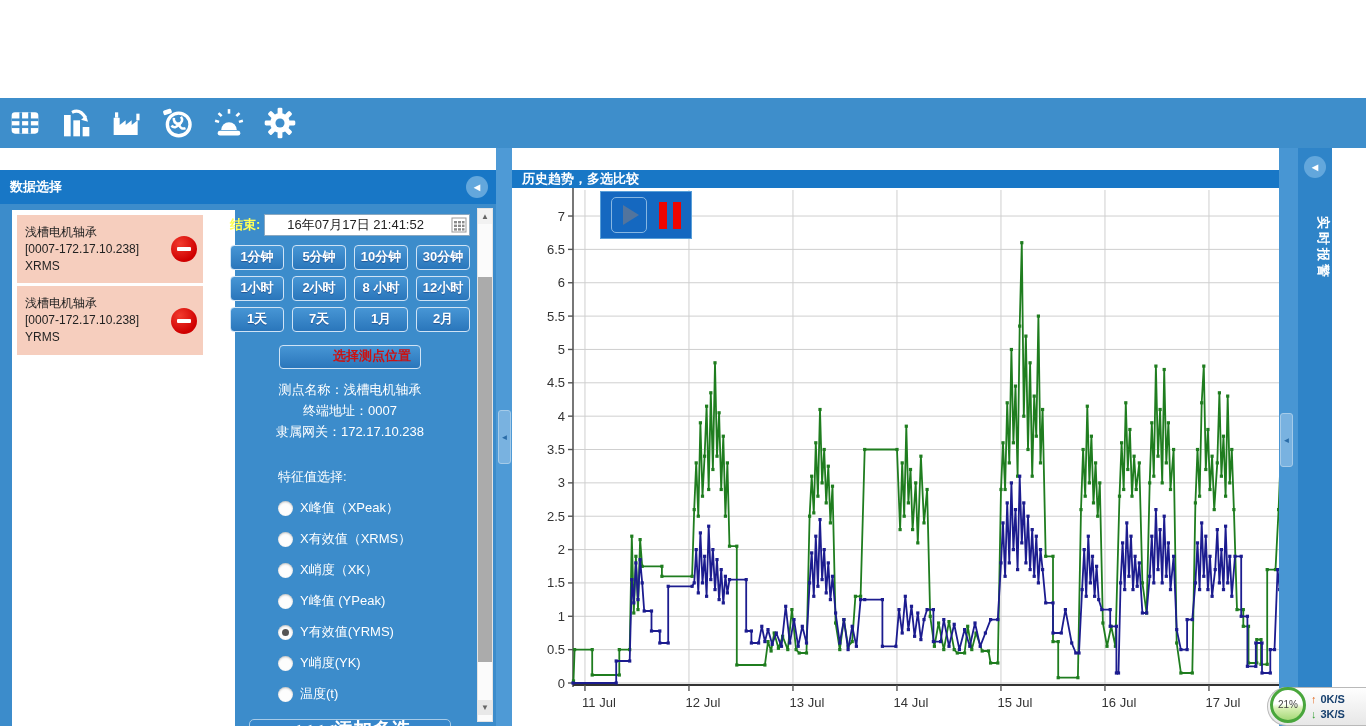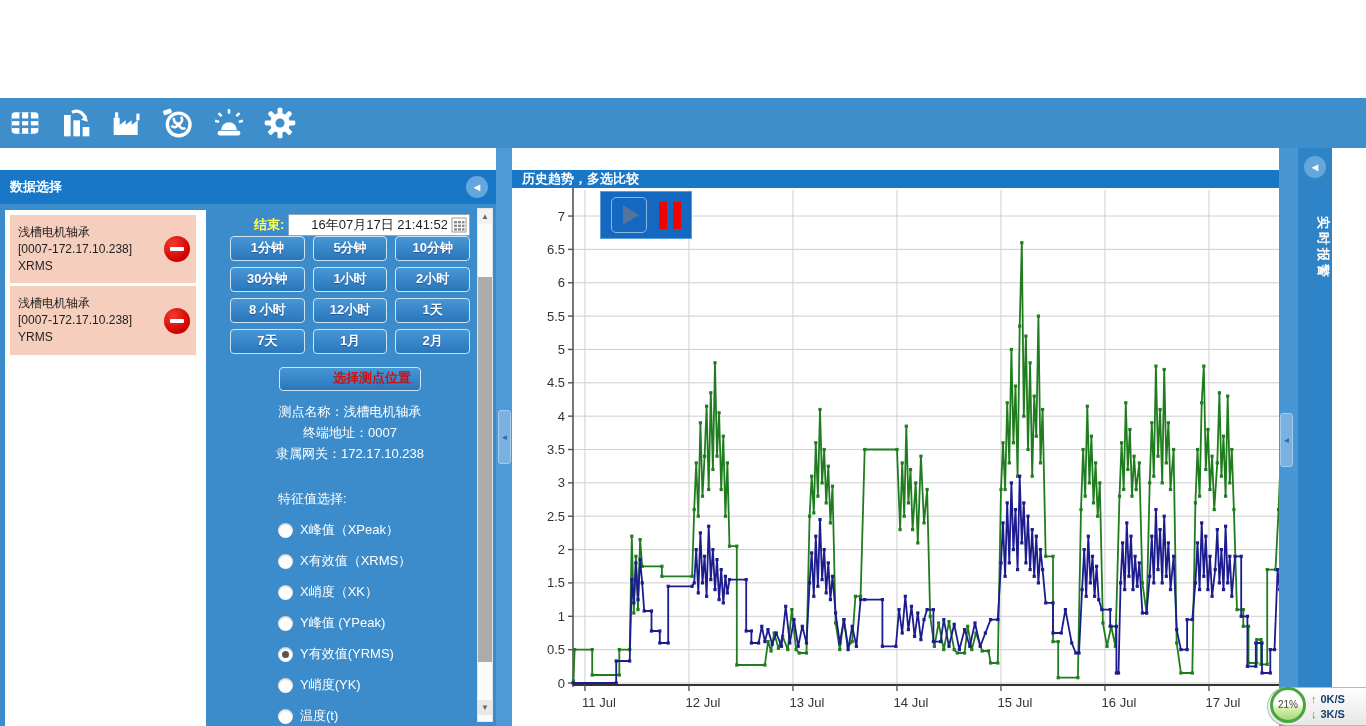--- a/index.html
+++ b/index.html
@@ -11,34 +11,34 @@
   .tool-icon{width:34px;height:34px;display:flex;align-items:center;justify-content:center;cursor:pointer;}
   
   .main{position:absolute;top:148px;left:0;right:0;bottom:0;display:flex;}
   .panel-header{height:34px;background:#1877c6;display:flex;align-items:center;position:relative;margin-top:22px;}
   .panel-header .ph-title{color:#fff;font-weight:bold;font-size:13px;padding-left:10px;}
   .collapse-btn{position:absolute;right:8px;top:6px;width:22px;height:22px;border-radius:50%;
      background:#63a7dc;color:#fff;font-size:11px;line-height:22px;text-align:center;cursor:pointer;}
   
   .left-region{width:496px;display:flex;flex-direction:column;}
   .left-body{flex:1;background:#3c8ccb;position:relative;}
-  .list-panel{position:absolute;left:5px;top:6px;bottom:0;width:201px;background:#fff;padding:5px 0 0 5px;box-sizing:border-box;}
+  .list-panel{position:absolute;left:12px;top:6px;bottom:0;width:223px;background:#fff;padding:5px 0 0 5px;box-sizing:border-box;}
   .sel-card{position:relative;width:186px;background:#f6cebe;margin-bottom:3px;padding:9px 34px 9px 8px;box-sizing:border-box;
      font-size:12px;color:#222;line-height:1.4;}
   .minus-btn{position:absolute;right:6px;top:50%;margin-top:-13px;width:26px;height:26px;border-radius:50%;
      background:radial-gradient(circle at 35% 30%, #f23b2e, #cf0000 70%);cursor:pointer;}
   .minus-btn::after{content:"";position:absolute;left:6px;top:11px;width:14px;height:4px;background:#fff;border-radius:1px;}
   .controls{position:absolute;left:230px;top:0;width:240px;color:#fff;font-size:13px;}
-  .end-row{display:flex;align-items:center;margin-top:10px;margin-left:24px;}
+  .end-row{display:flex;align-items:center;margin-top:10px;}
   .end-label{color:#ffff55;font-weight:bold;margin-right:4px;}
   .date-wrap{position:relative;flex:1;}
   .date-input{width:100%;height:22px;box-sizing:border-box;border:1px solid #8aa8c0;background:#fff;
      font-size:13px;padding:0 22px 0 22px;color:#222;font-family:"Liberation Sans",sans-serif;}
   .cal-icon{position:absolute;right:3px;top:3px;width:16px;height:16px;cursor:pointer;}
-  .btn-grid{display:grid;grid-template-columns:repeat(3,1fr);gap:6px 8px;}
+  .btn-grid{display:grid;grid-template-columns:repeat(4,1fr);gap:6px 8px;margin-top:9px;}
   .tbtn{height:23px;border:1px solid #cfe3f5;border-radius:4px;color:#fff;font-weight:bold;font-size:13px;
      background:linear-gradient(#4796d5,#2a76bb);text-align:center;line-height:21px;cursor:pointer;
      text-shadow:0 1px 1px rgba(0,0,60,.35);}
   .sel-point-btn{display:block;width:96px;height:22px;margin:13px auto 0;border:1px solid #cfe3f5;border-radius:4px;
      background:linear-gradient(#4796d5,#2a76bb);color:#c11;font-weight:bold;font-size:13px;text-align:center;
      line-height:20px;cursor:pointer;padding-left:44px;}
   .info-block{margin-top:11px;text-align:center;line-height:1.6;}
   .feat-label{margin-top:26px;margin-left:48px;}
   .radio-row{display:flex;align-items:center;margin-top:13px;margin-left:48px;cursor:pointer;}
   .radio-dot{width:15px;height:15px;border-radius:50%;background:#fdfdfd;box-shadow:inset 0 1px 2px rgba(0,0,0,.25);

